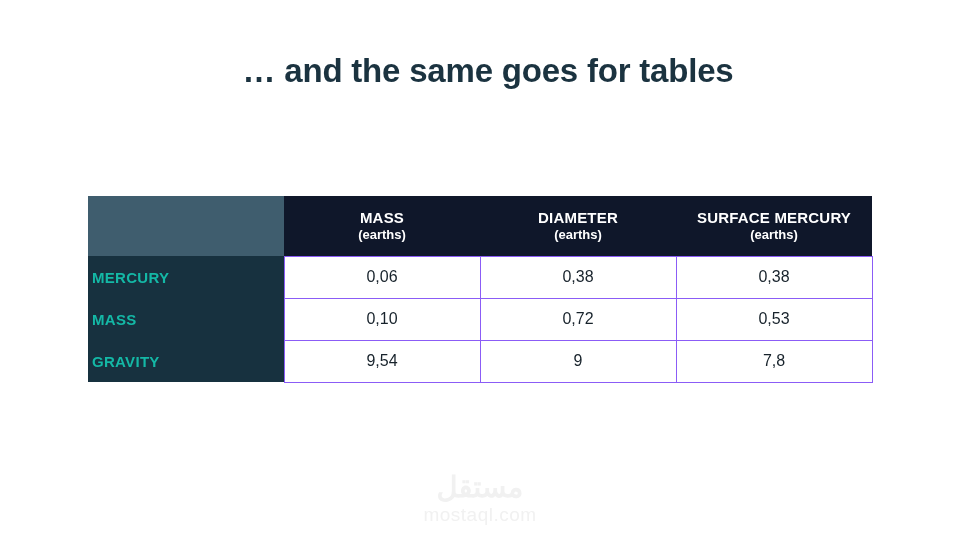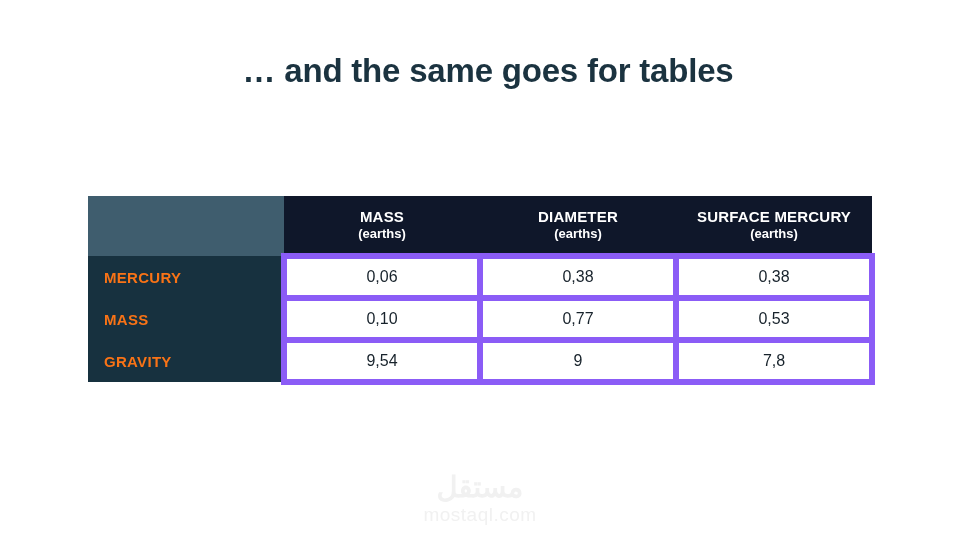--- a/index.html
+++ b/index.html
@@ -82,38 +82,38 @@
     font-size: 13px;
     font-weight: bold;
     line-height: 16px;
   }
 
   
   tbody tr { height: 42px; }
 
   td.row-label {
     background: #17313f;
-    color: #f97316;
+    color: #14b8a6;
     font-size: 15px;
     font-weight: bold;
     letter-spacing: 0.3px;
     text-align: left;
     vertical-align: middle;
-    padding-left: 16px;
+    padding-left: 4px;
     border: none;
   }
 
   td.data-cell {
     background: #ffffff;
     color: #17222b;
     font-size: 16px;
     font-weight: normal;
     text-align: center;
     vertical-align: middle;
-    border: 6px solid #8b5cf6;
+    border: 1px solid #8b5cf6;
     padding: 0 4px;
   }
 
   
   .watermark {
     position: absolute;
     left: 0;
     top: 470px;
     width: 960px;
     text-align: center;
@@ -179,21 +179,21 @@
         <tr>
           <td class="row-label">MERCURY</td>
           <td class="data-cell">0,06</td>
           <td class="data-cell">0,38</td>
           <td class="data-cell">0,38</td>
         </tr>
 
         <tr>
           <td class="row-label">MASS</td>
           <td class="data-cell">0,10</td>
-          <td class="data-cell">0,77</td>
+          <td class="data-cell">0,72</td>
           <td class="data-cell">0,53</td>
         </tr>
 
         <tr>
           <td class="row-label">GRAVITY</td>
           <td class="data-cell">9,54</td>
           <td class="data-cell">9</td>
           <td class="data-cell">7,8</td>
         </tr>
       </tbody>

